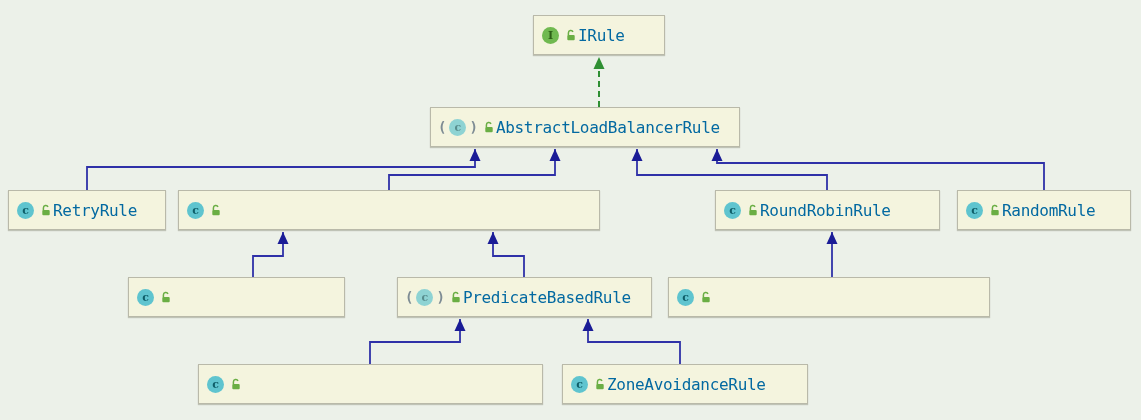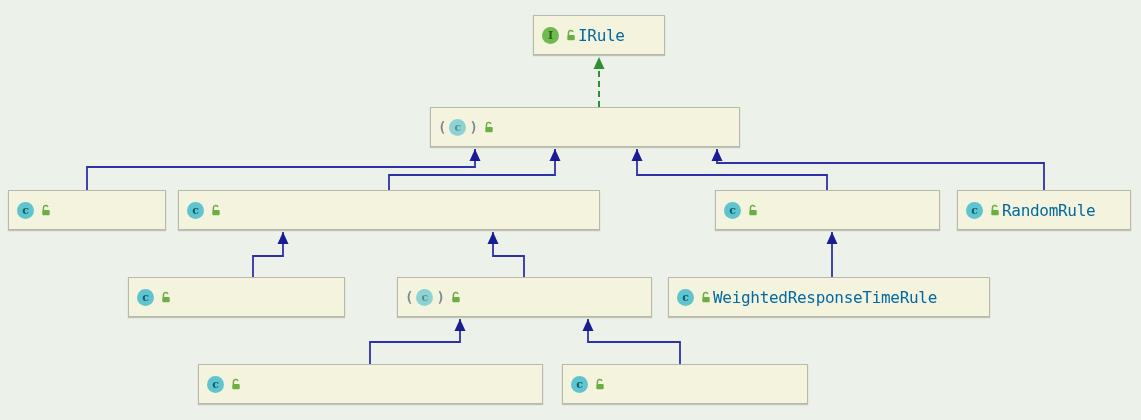--- a/index.html
+++ b/index.html
@@ -83,50 +83,53 @@
   <div class="node kind-abstract" style="left:430px;top:107px;width:310px">
     <span class="icons">
       <span class="paren">(</span>
       <span class="circ class-circ">c</span>
       <span class="paren">)</span>
       <svg class="lock" viewBox="0 0 13 13">
           <path d="M3.4 6.2V3.9a2.4 2.4 0 0 1 4.6-1" fill="none" stroke="#6AAE44" stroke-width="1.5"></path>
           <rect x="2.3" y="5.9" width="7.4" height="5.4" rx="1.1" fill="#6AAE44"></rect>
         </svg>
     </span>
+    <span class="label">AbstractLoadBalancerRule</span>
   </div>
 
   <div class="node kind-class" style="left:8px;top:190px;width:158px">
     <span class="icons">
       <span class="circ class-circ">c</span>
       <svg class="lock" viewBox="0 0 13 13">
           <path d="M3.4 6.2V3.9a2.4 2.4 0 0 1 4.6-1" fill="none" stroke="#6AAE44" stroke-width="1.5"></path>
           <rect x="2.3" y="5.9" width="7.4" height="5.4" rx="1.1" fill="#6AAE44"></rect>
         </svg>
     </span>
+    <span class="label">RetryRule</span>
   </div>
 
   <div class="node kind-class" style="left:178px;top:190px;width:422px">
     <span class="icons">
       <span class="circ class-circ">c</span>
       <svg class="lock" viewBox="0 0 13 13">
           <path d="M3.4 6.2V3.9a2.4 2.4 0 0 1 4.6-1" fill="none" stroke="#6AAE44" stroke-width="1.5"></path>
           <rect x="2.3" y="5.9" width="7.4" height="5.4" rx="1.1" fill="#6AAE44"></rect>
         </svg>
     </span>
   </div>
 
   <div class="node kind-class" style="left:715px;top:190px;width:225px">
     <span class="icons">
       <span class="circ class-circ">c</span>
       <svg class="lock" viewBox="0 0 13 13">
           <path d="M3.4 6.2V3.9a2.4 2.4 0 0 1 4.6-1" fill="none" stroke="#6AAE44" stroke-width="1.5"></path>
           <rect x="2.3" y="5.9" width="7.4" height="5.4" rx="1.1" fill="#6AAE44"></rect>
         </svg>
     </span>
+    <span class="label">RoundRobinRule</span>
   </div>
 
   <div class="node kind-class" style="left:957px;top:190px;width:174px">
     <span class="icons">
       <span class="circ class-circ">c</span>
       <svg class="lock" viewBox="0 0 13 13">
           <path d="M3.4 6.2V3.9a2.4 2.4 0 0 1 4.6-1" fill="none" stroke="#6AAE44" stroke-width="1.5"></path>
           <rect x="2.3" y="5.9" width="7.4" height="5.4" rx="1.1" fill="#6AAE44"></rect>
         </svg>
     </span>
@@ -146,45 +149,46 @@
   <div class="node kind-abstract" style="left:397px;top:277px;width:255px">
     <span class="icons">
       <span class="paren">(</span>
       <span class="circ class-circ">c</span>
       <span class="paren">)</span>
       <svg class="lock" viewBox="0 0 13 13">
           <path d="M3.4 6.2V3.9a2.4 2.4 0 0 1 4.6-1" fill="none" stroke="#6AAE44" stroke-width="1.5"></path>
           <rect x="2.3" y="5.9" width="7.4" height="5.4" rx="1.1" fill="#6AAE44"></rect>
         </svg>
     </span>
+    <span class="label">PredicateBasedRule</span>
   </div>
 
   <div class="node kind-class" style="left:668px;top:277px;width:322px">
     <span class="icons">
       <span class="circ class-circ">c</span>
       <svg class="lock" viewBox="0 0 13 13">
           <path d="M3.4 6.2V3.9a2.4 2.4 0 0 1 4.6-1" fill="none" stroke="#6AAE44" stroke-width="1.5"></path>
           <rect x="2.3" y="5.9" width="7.4" height="5.4" rx="1.1" fill="#6AAE44"></rect>
         </svg>
     </span>
-    <span class="label">WeightedResponseTimeRule</span>
   </div>
 
   <div class="node kind-class" style="left:198px;top:364px;width:345px">
     <span class="icons">
       <span class="circ class-circ">c</span>
       <svg class="lock" viewBox="0 0 13 13">
           <path d="M3.4 6.2V3.9a2.4 2.4 0 0 1 4.6-1" fill="none" stroke="#6AAE44" stroke-width="1.5"></path>
           <rect x="2.3" y="5.9" width="7.4" height="5.4" rx="1.1" fill="#6AAE44"></rect>
         </svg>
     </span>
   </div>
 
   <div class="node kind-class" style="left:562px;top:364px;width:246px">
     <span class="icons">
       <span class="circ class-circ">c</span>
       <svg class="lock" viewBox="0 0 13 13">
           <path d="M3.4 6.2V3.9a2.4 2.4 0 0 1 4.6-1" fill="none" stroke="#6AAE44" stroke-width="1.5"></path>
           <rect x="2.3" y="5.9" width="7.4" height="5.4" rx="1.1" fill="#6AAE44"></rect>
         </svg>
     </span>
+    <span class="label">ZoneAvoidanceRule</span>
   </div>
 </div>
 
 </body></html>

